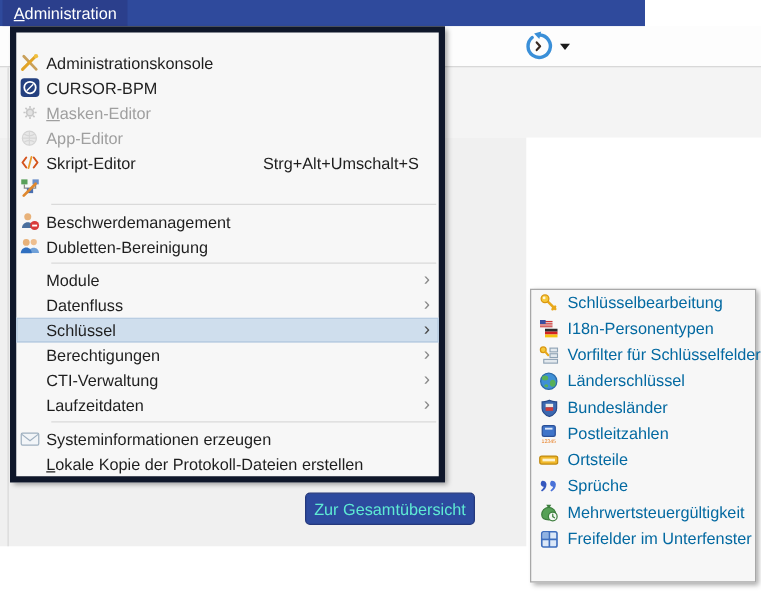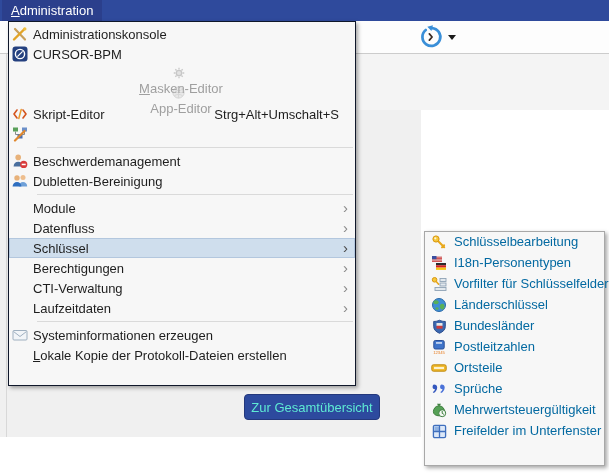--- a/index.html
+++ b/index.html
@@ -1,43 +1,43 @@
 <!DOCTYPE html>
 <html><head>
 <meta charset="utf-8">
 <style>
   html,body{margin:0;padding:0;}
   .screen{position:relative;width:609px;height:473px;overflow:hidden;background:#ffffff;
           font-family:"Liberation Sans",sans-serif;-webkit-font-smoothing:antialiased;}
   
-  .menubar{position:absolute;left:0;top:0;width:609px;height:21px;background:#2f4a9c;}
+  .menubar{position:absolute;left:0;top:0;width:516px;height:21px;background:#2f4a9c;}
   .menubar-item{position:absolute;left:2px;top:0;height:21px;line-height:21px;padding:0 9px;
                 background:#2b3f8c;color:#ffffff;font-size:13px;cursor:default;}
   .menubar-item u{text-decoration:underline;}
   .toolbar{position:absolute;left:0;top:21px;width:609px;height:33px;background:#fdfdfd;
            border-bottom:1px solid #cccccc;box-sizing:border-box;}
   .refresh-btn{position:absolute;left:419px;top:25px;width:24px;height:24px;}
   .caret{position:absolute;left:448px;top:35px;width:0;height:0;
          border:4px solid transparent;border-top:5px solid #1b1b1b;}
   .band{position:absolute;left:0;top:54px;width:609px;height:56px;background:#f4f4f4;}
   .left-gray{position:absolute;left:0;top:110px;width:421px;height:327px;background:#f0f0f0;}
   .vline{position:absolute;left:6px;top:54px;width:1px;height:383px;background:#d8d8d8;}
   .overview-btn{position:absolute;left:244px;top:394px;width:136px;height:26px;
                 background:#2d4a9e;border:1px solid #24387c;border-radius:4px;box-sizing:border-box;
                 color:#5eead4;font-size:13px;display:flex;align-items:center;justify-content:center;
                 cursor:pointer;}
   
   .menu-panel{position:absolute;left:8px;top:21px;width:348px;height:365px;box-sizing:border-box;
-              background:#f7f7f7;border:1px solid #0f172a;box-shadow:2px 2px 4px rgba(0,0,0,.35);
-              padding:2px 0;z-index:5;}
+              background:#f7f7f7;border:5px solid #0f172a;box-shadow:2px 2px 4px rgba(0,0,0,.35);
+              padding:14px 0;z-index:5;}
   .mi{height:20px;display:flex;align-items:center;padding:0 4px 0 2px;font-size:13px;color:#1e1e1e;
       white-space:nowrap;cursor:default;}
   .mi-icon{width:17px;height:16px;margin-right:5px;display:flex;align-items:center;justify-content:center;flex:0 0 17px;}
   .mi-icon svg{display:block;}
-  .mi.disabled{color:#9f9f9f;flex-direction:column;}
+  .mi.disabled{color:#9f9f9f;}
   .mi.disabled .mi-icon{opacity:.45;filter:grayscale(1);}
   .mi.hl{background:#cfdeed;box-shadow:inset 0 0 0 1px #b3c7de;}
   .mi-shortcut{margin-left:auto;padding-right:12px;color:#1e1e1e;}
   .mi-chevron{margin-left:auto;padding-right:3px;color:#8a8a8a;font-size:15px;line-height:10px;}
   .mi.hl .mi-chevron{color:#4a4a4a;}
   .msep{height:1px;background:#dadada;margin:3px 2px 3px 28px;}
   
   .sub-panel{position:absolute;left:424px;top:231px;width:181px;height:235px;box-sizing:border-box;
              background:#f7f7f7;border:1px solid #a8a8a8;box-shadow:2px 2px 4px rgba(0,0,0,.35);
              padding:2px 0;z-index:6;}

